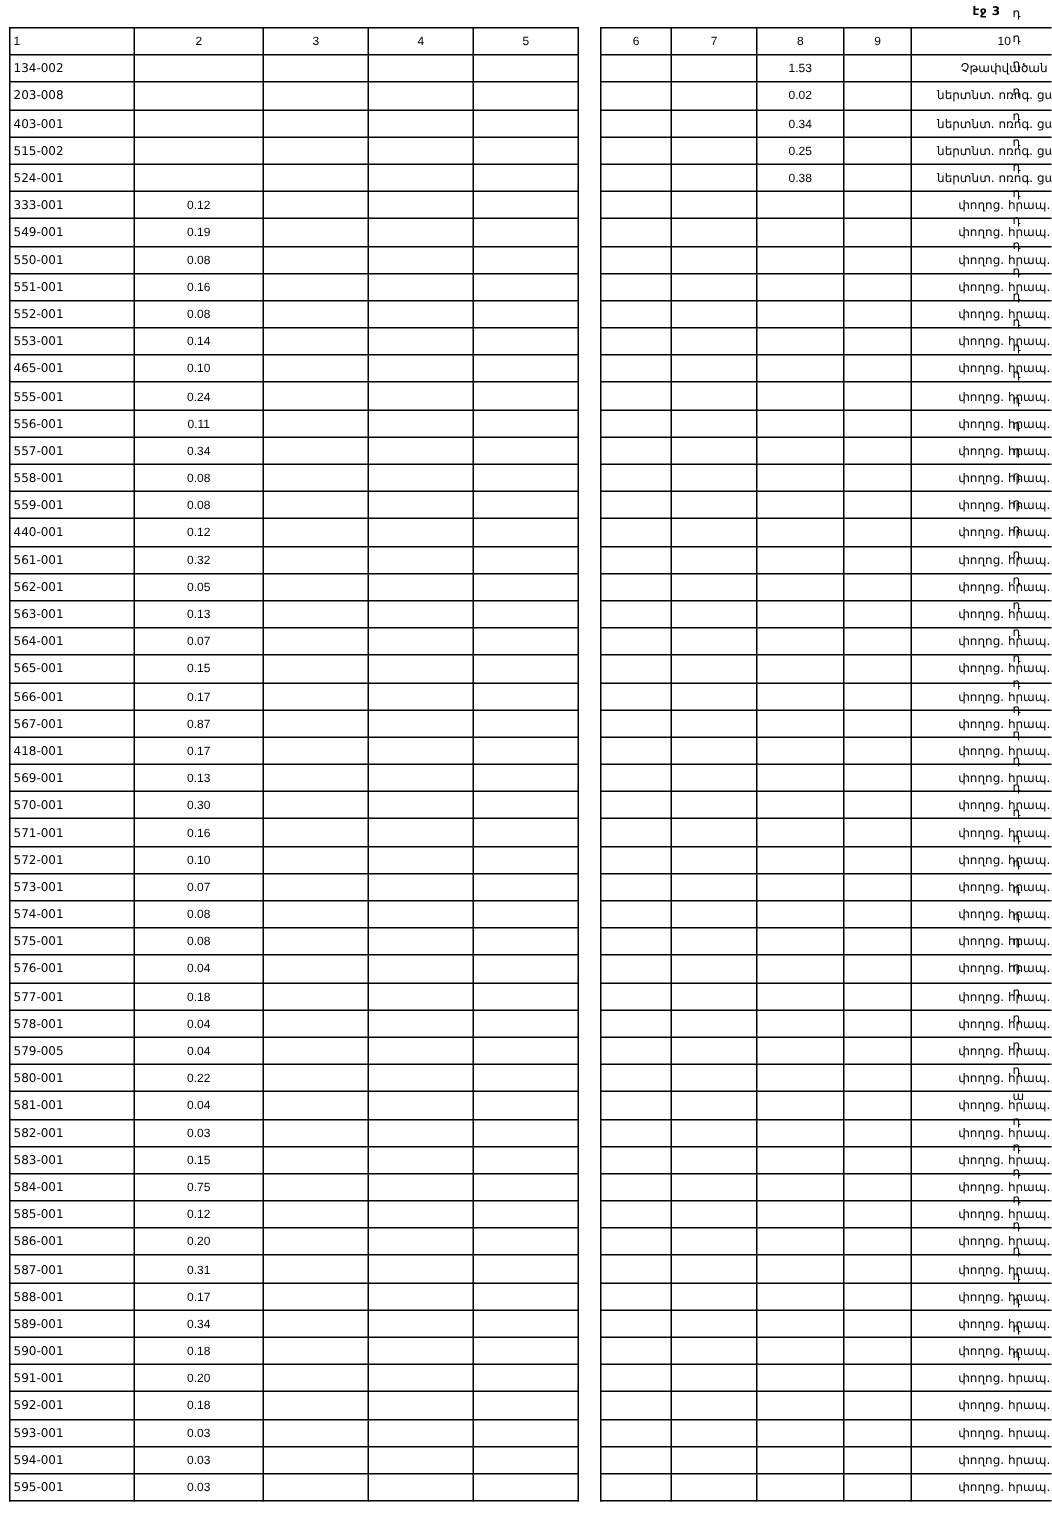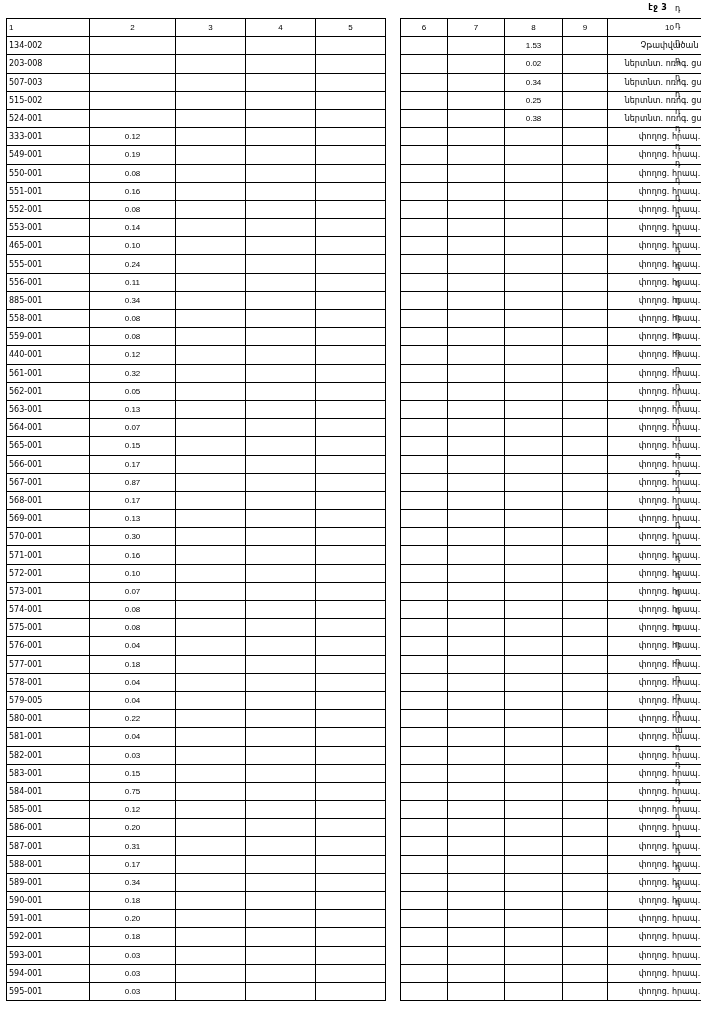--- a/index.html
+++ b/index.html
@@ -144,21 +144,21 @@
             <td class="c4"></td>
             <td class="c5"></td>
             <td class="gap"></td>
             <td class="c6"></td>
             <td class="c7"></td>
             <td class="c8">0.02</td>
             <td class="c9"></td>
             <td class="c10 arm">ներտնտ. ոռոգ. ցանց</td>
           </tr>
           <tr>
-            <td class="c1 arm">507-003</td>
+            <td class="c1 arm">403-001</td>
             <td class="c2"></td>
             <td class="c3"></td>
             <td class="c4"></td>
             <td class="c5"></td>
             <td class="gap"></td>
             <td class="c6"></td>
             <td class="c7"></td>
             <td class="c8">0.34</td>
             <td class="c9"></td>
             <td class="c10 arm">ներտնտ. ոռոգ. ցանց</td>
@@ -300,21 +300,21 @@
             <td class="c4"></td>
             <td class="c5"></td>
             <td class="gap"></td>
             <td class="c6"></td>
             <td class="c7"></td>
             <td class="c8"></td>
             <td class="c9"></td>
             <td class="c10 arm">փողոց. հրապ.</td>
           </tr>
           <tr>
-            <td class="c1 arm">885-001</td>
+            <td class="c1 arm">557-001</td>
             <td class="c2">0.34</td>
             <td class="c3"></td>
             <td class="c4"></td>
             <td class="c5"></td>
             <td class="gap"></td>
             <td class="c6"></td>
             <td class="c7"></td>
             <td class="c8"></td>
             <td class="c9"></td>
             <td class="c10 arm">փողոց. հրապ.</td>
@@ -443,21 +443,21 @@
             <td class="c4"></td>
             <td class="c5"></td>
             <td class="gap"></td>
             <td class="c6"></td>
             <td class="c7"></td>
             <td class="c8"></td>
             <td class="c9"></td>
             <td class="c10 arm">փողոց. հրապ.</td>
           </tr>
           <tr>
-            <td class="c1 arm">568-001</td>
+            <td class="c1 arm">418-001</td>
             <td class="c2">0.17</td>
             <td class="c3"></td>
             <td class="c4"></td>
             <td class="c5"></td>
             <td class="gap"></td>
             <td class="c6"></td>
             <td class="c7"></td>
             <td class="c8"></td>
             <td class="c9"></td>
             <td class="c10 arm">փողոց. հրապ.</td>

